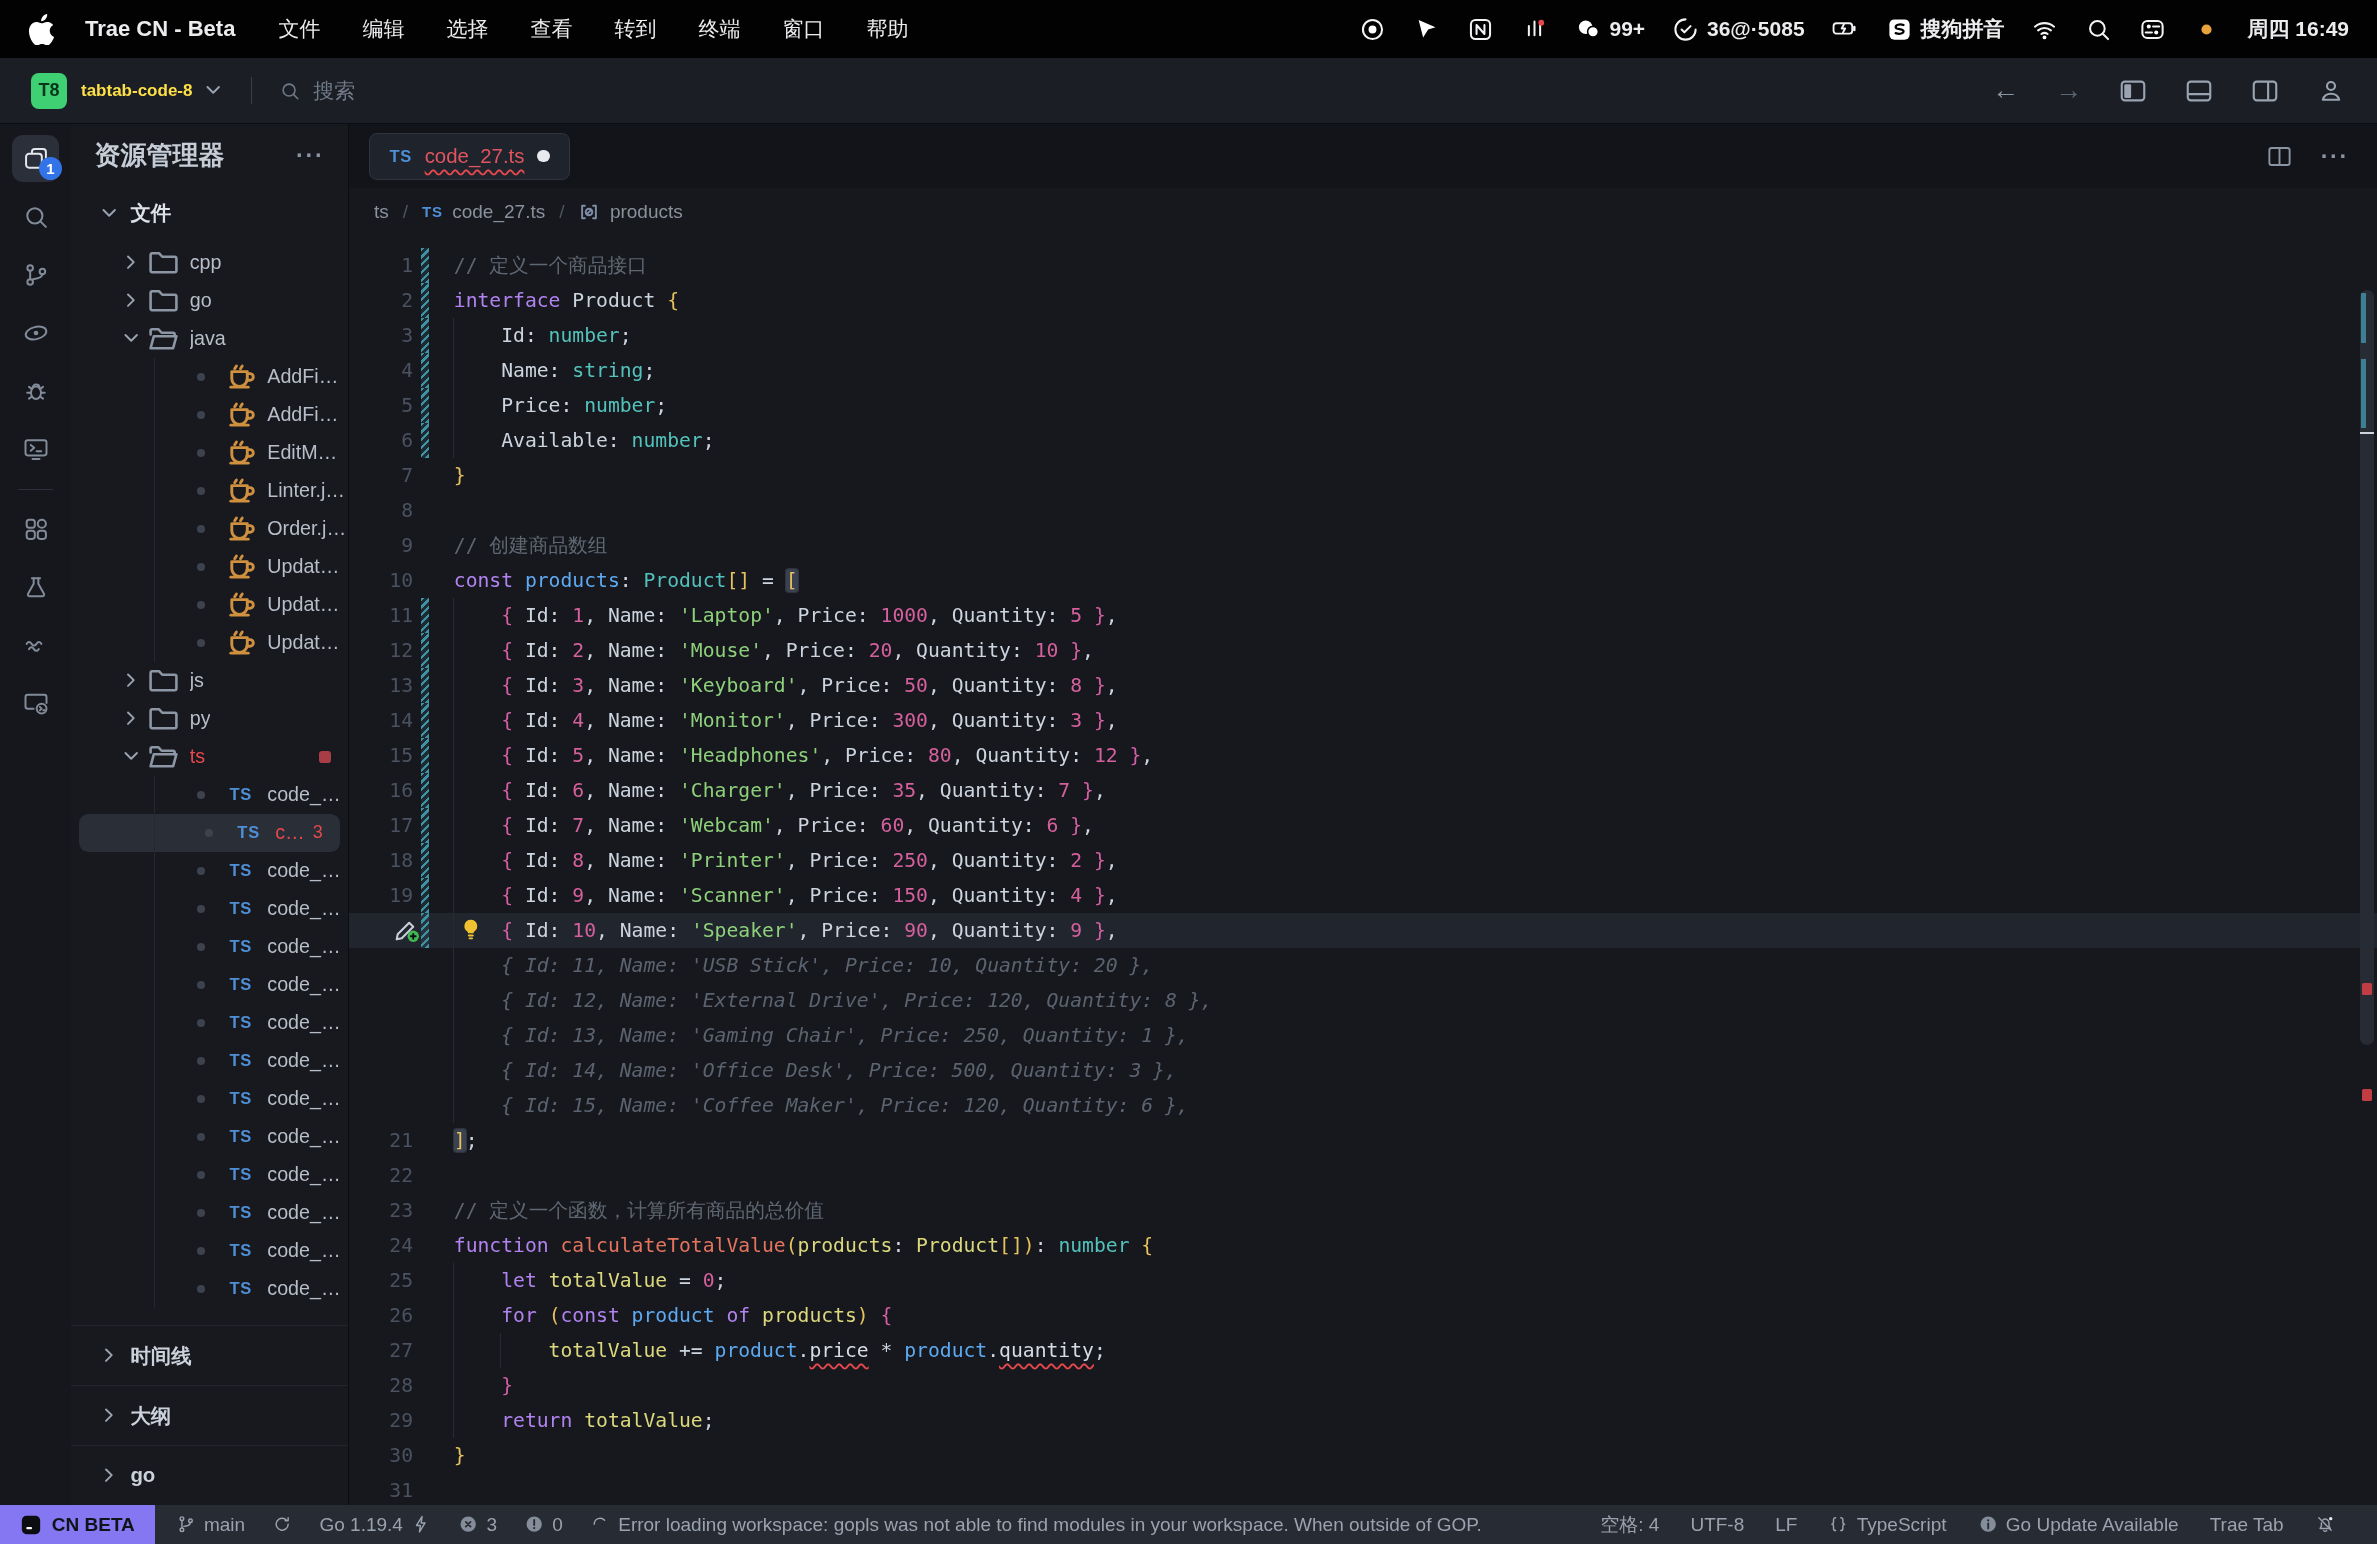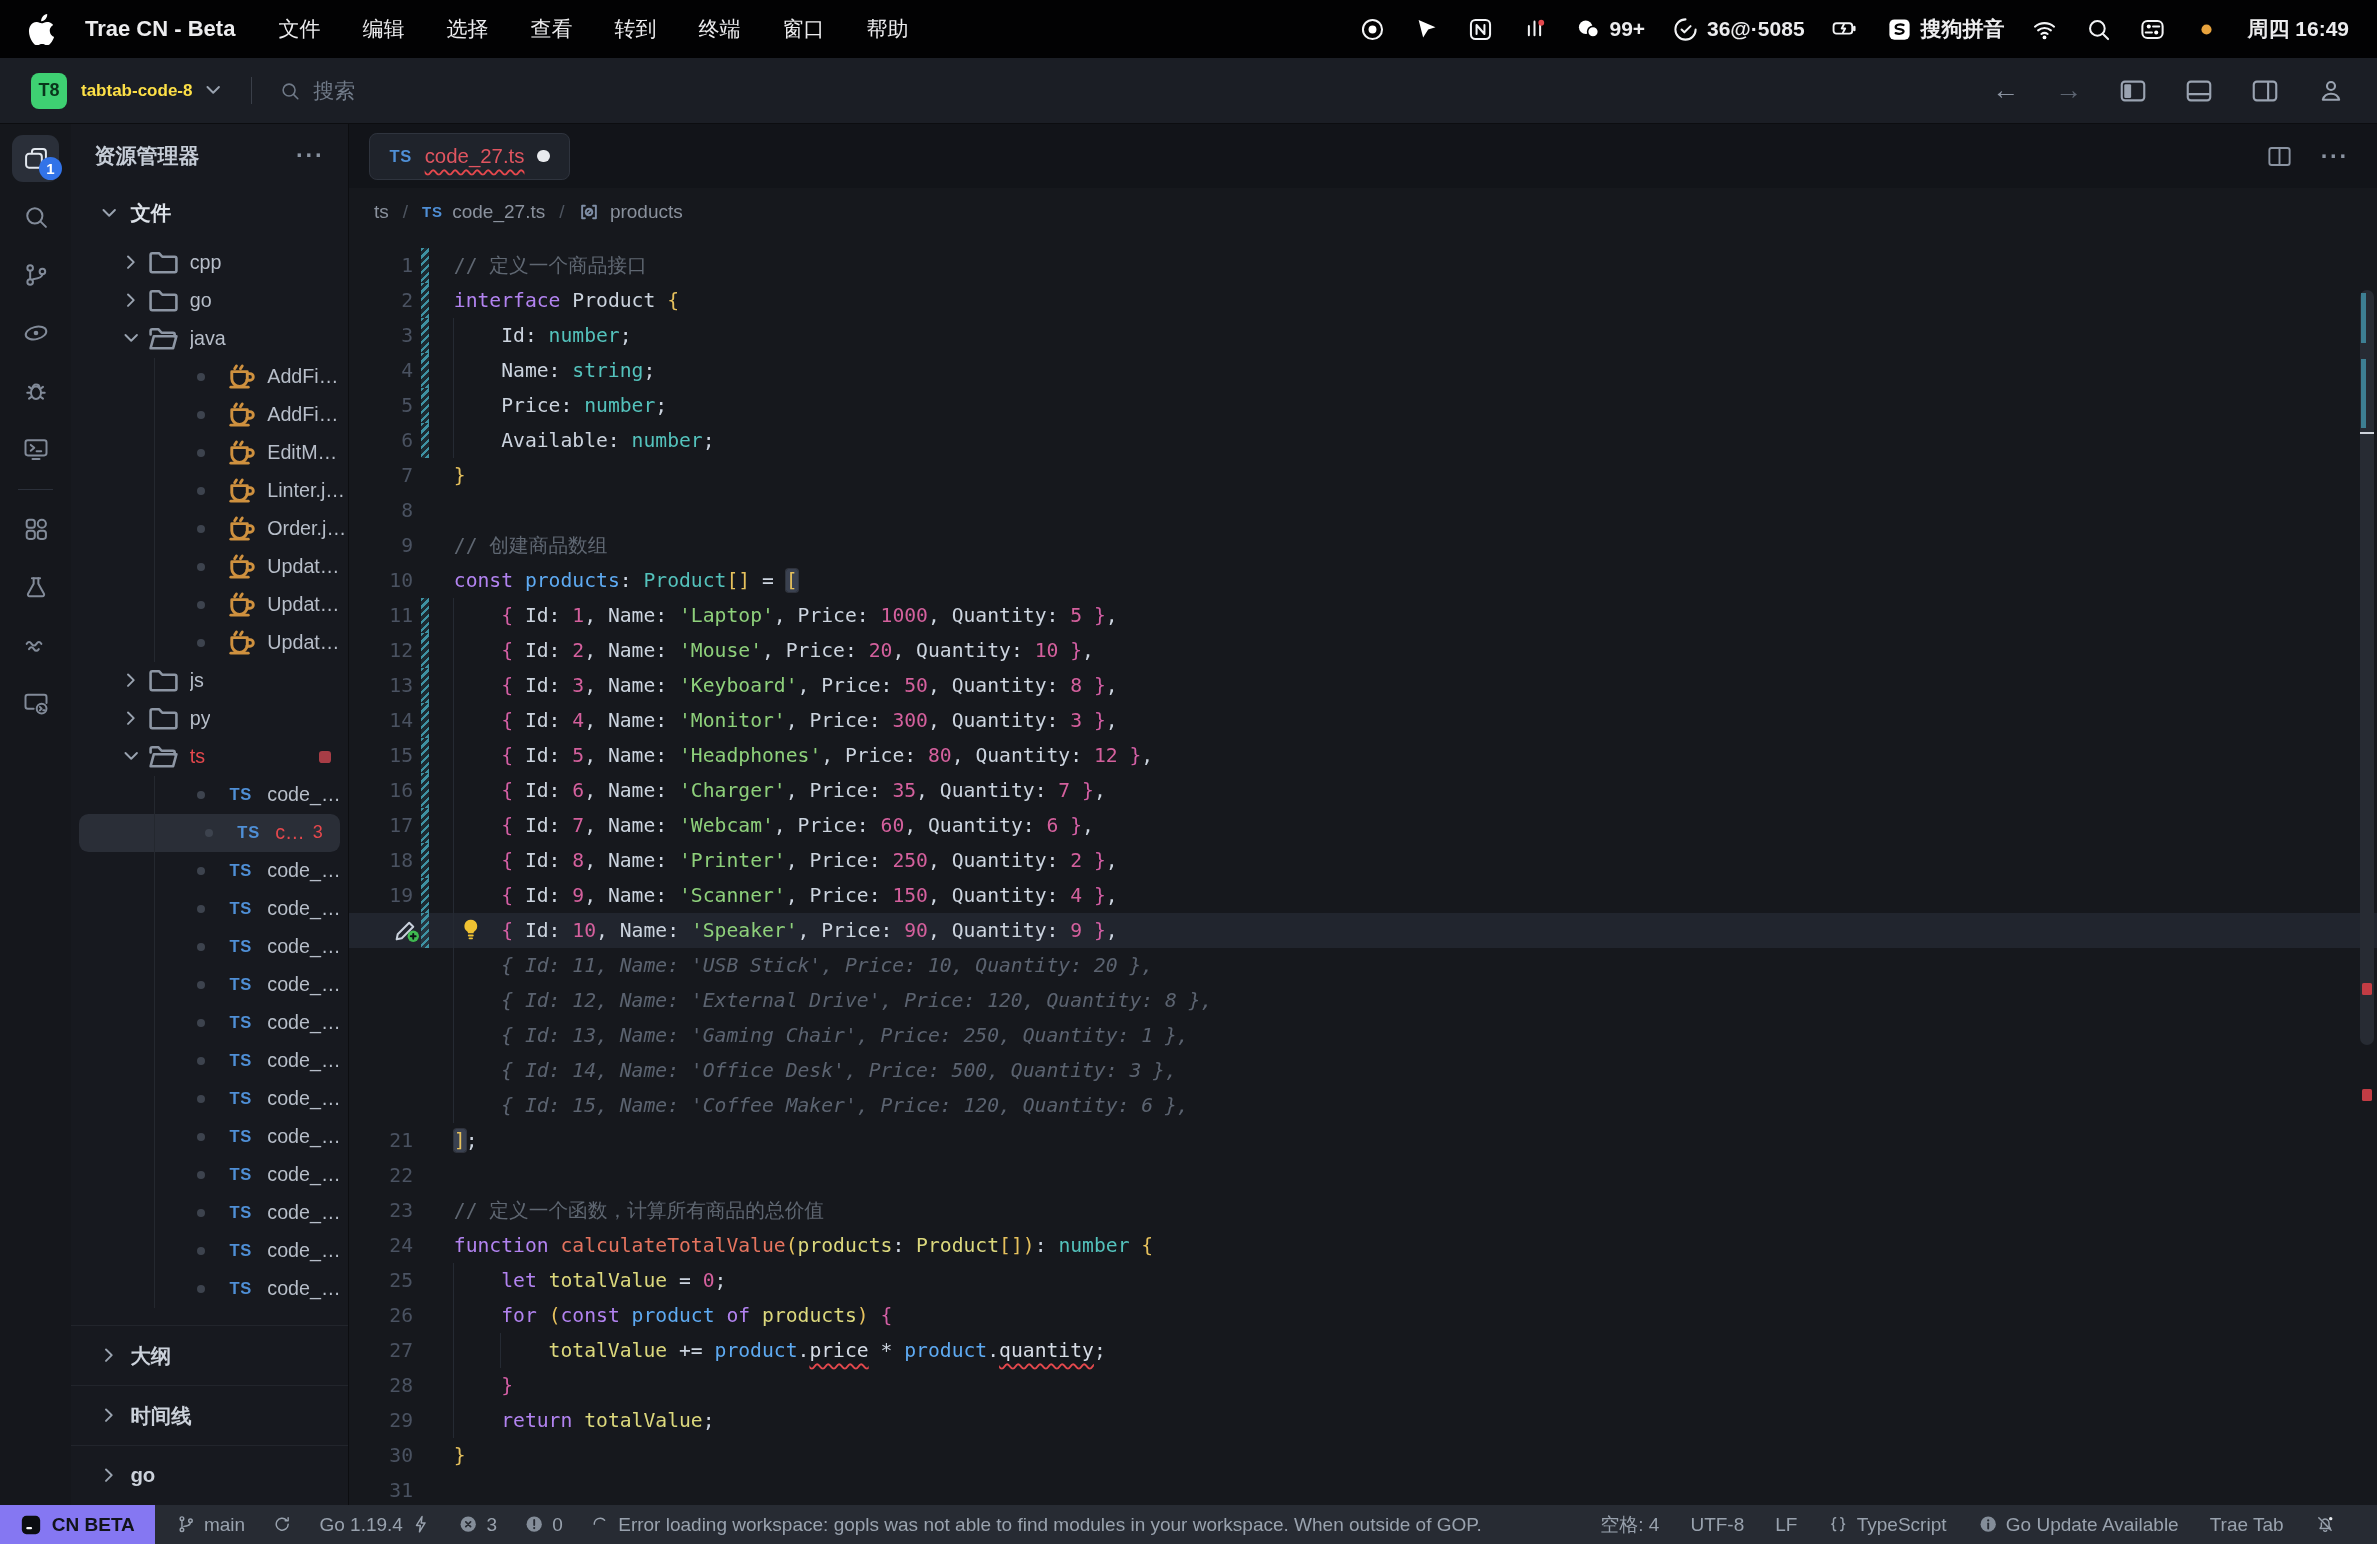--- a/index.html
+++ b/index.html
@@ -43,21 +43,21 @@
            color:#828b99;margin-bottom:11px;position:relative;}
   .ab-item.active{background:#2a2f39;color:#e2e7ee;}
   .ab-item .ic{width:28px;height:28px;}
   .ab-badge{position:absolute;right:-3.1px;bottom:1.6px;min-width:23.6px;height:23.6px;border-radius:11.8px;background:#3273e8;
             color:#fff;font-size:15px;font-weight:700;display:flex;align-items:center;justify-content:center;}
   .ab-divider{width:35px;height:0.8px;background:#2b303a;margin:6.3px 0 15.7px;}
 
   
   .sidebar{width:278px;background:#17191f;flex:none;display:flex;flex-direction:column;border-right:0.8px solid #0c0d10;}
   .sb-header{height:63px;display:flex;align-items:center;padding:0 23.6px;flex:none;}
-  .sb-title{font-size:21px;font-weight:700;color:#c6cdd7;}
+  .sb-title{font-size:26px;font-weight:700;color:#c6cdd7;}
   .sb-more{margin-left:auto;color:#8a93a1;font-size:23.6px;letter-spacing:1.6px;font-weight:700;}
   .sb-sectionhead{height:52px;display:flex;align-items:center;padding-left:28px;gap:11px;flex:none;}
   .sb-sectionhead .lbl{font-size:20.4px;font-weight:700;color:#dde2e9;}
   .chev{width:20.4px;height:20.4px;color:#9aa3b0;flex:none;}
   .tree{flex:1;overflow:hidden;position:relative;padding-top:4.7px;}
   .trow{height:38px;display:flex;align-items:center;position:relative;font-size:19.7px;color:#b7bec9;white-space:nowrap;}
   .trow.sel{background:#2a2e37;border-radius:9.4px;margin:0 7.9px;}
   .trow .guide{position:absolute;left:83px;top:0;bottom:0;width:0.8px;background:#24282f;}
   .trow.sel .guide{left:75px;}
   .ticon{width:31px;height:27px;margin-right:11px;display:flex;align-items:center;justify-content:center;color:#8d96a4;flex:none;}
@@ -709,29 +709,29 @@
             <span class="tlabel">code_39.ts</span>
           </div>
         </div>
       <div class="sb-bottom">
           <div class="sb-bsection">
             <span class="chev">
               <svg viewBox="0 0 16 16">
                 <path d="M5.5 3.5 10 8l-4.5 4.5" class="st"></path>
               </svg>
             </span>
-            <span class="lbl">大纲</span>
+            <span class="lbl">时间线</span>
           </div>
           <div class="sb-bsection">
             <span class="chev">
               <svg viewBox="0 0 16 16">
                 <path d="M5.5 3.5 10 8l-4.5 4.5" class="st"></path>
               </svg>
             </span>
-            <span class="lbl">时间线</span>
+            <span class="lbl">大纲</span>
           </div>
           <div class="sb-bsection">
             <span class="chev">
               <svg viewBox="0 0 16 16">
                 <path d="M5.5 3.5 10 8l-4.5 4.5" class="st"></path>
               </svg>
             </span>
             <span class="lbl">go</span>
           </div>
         </div>

